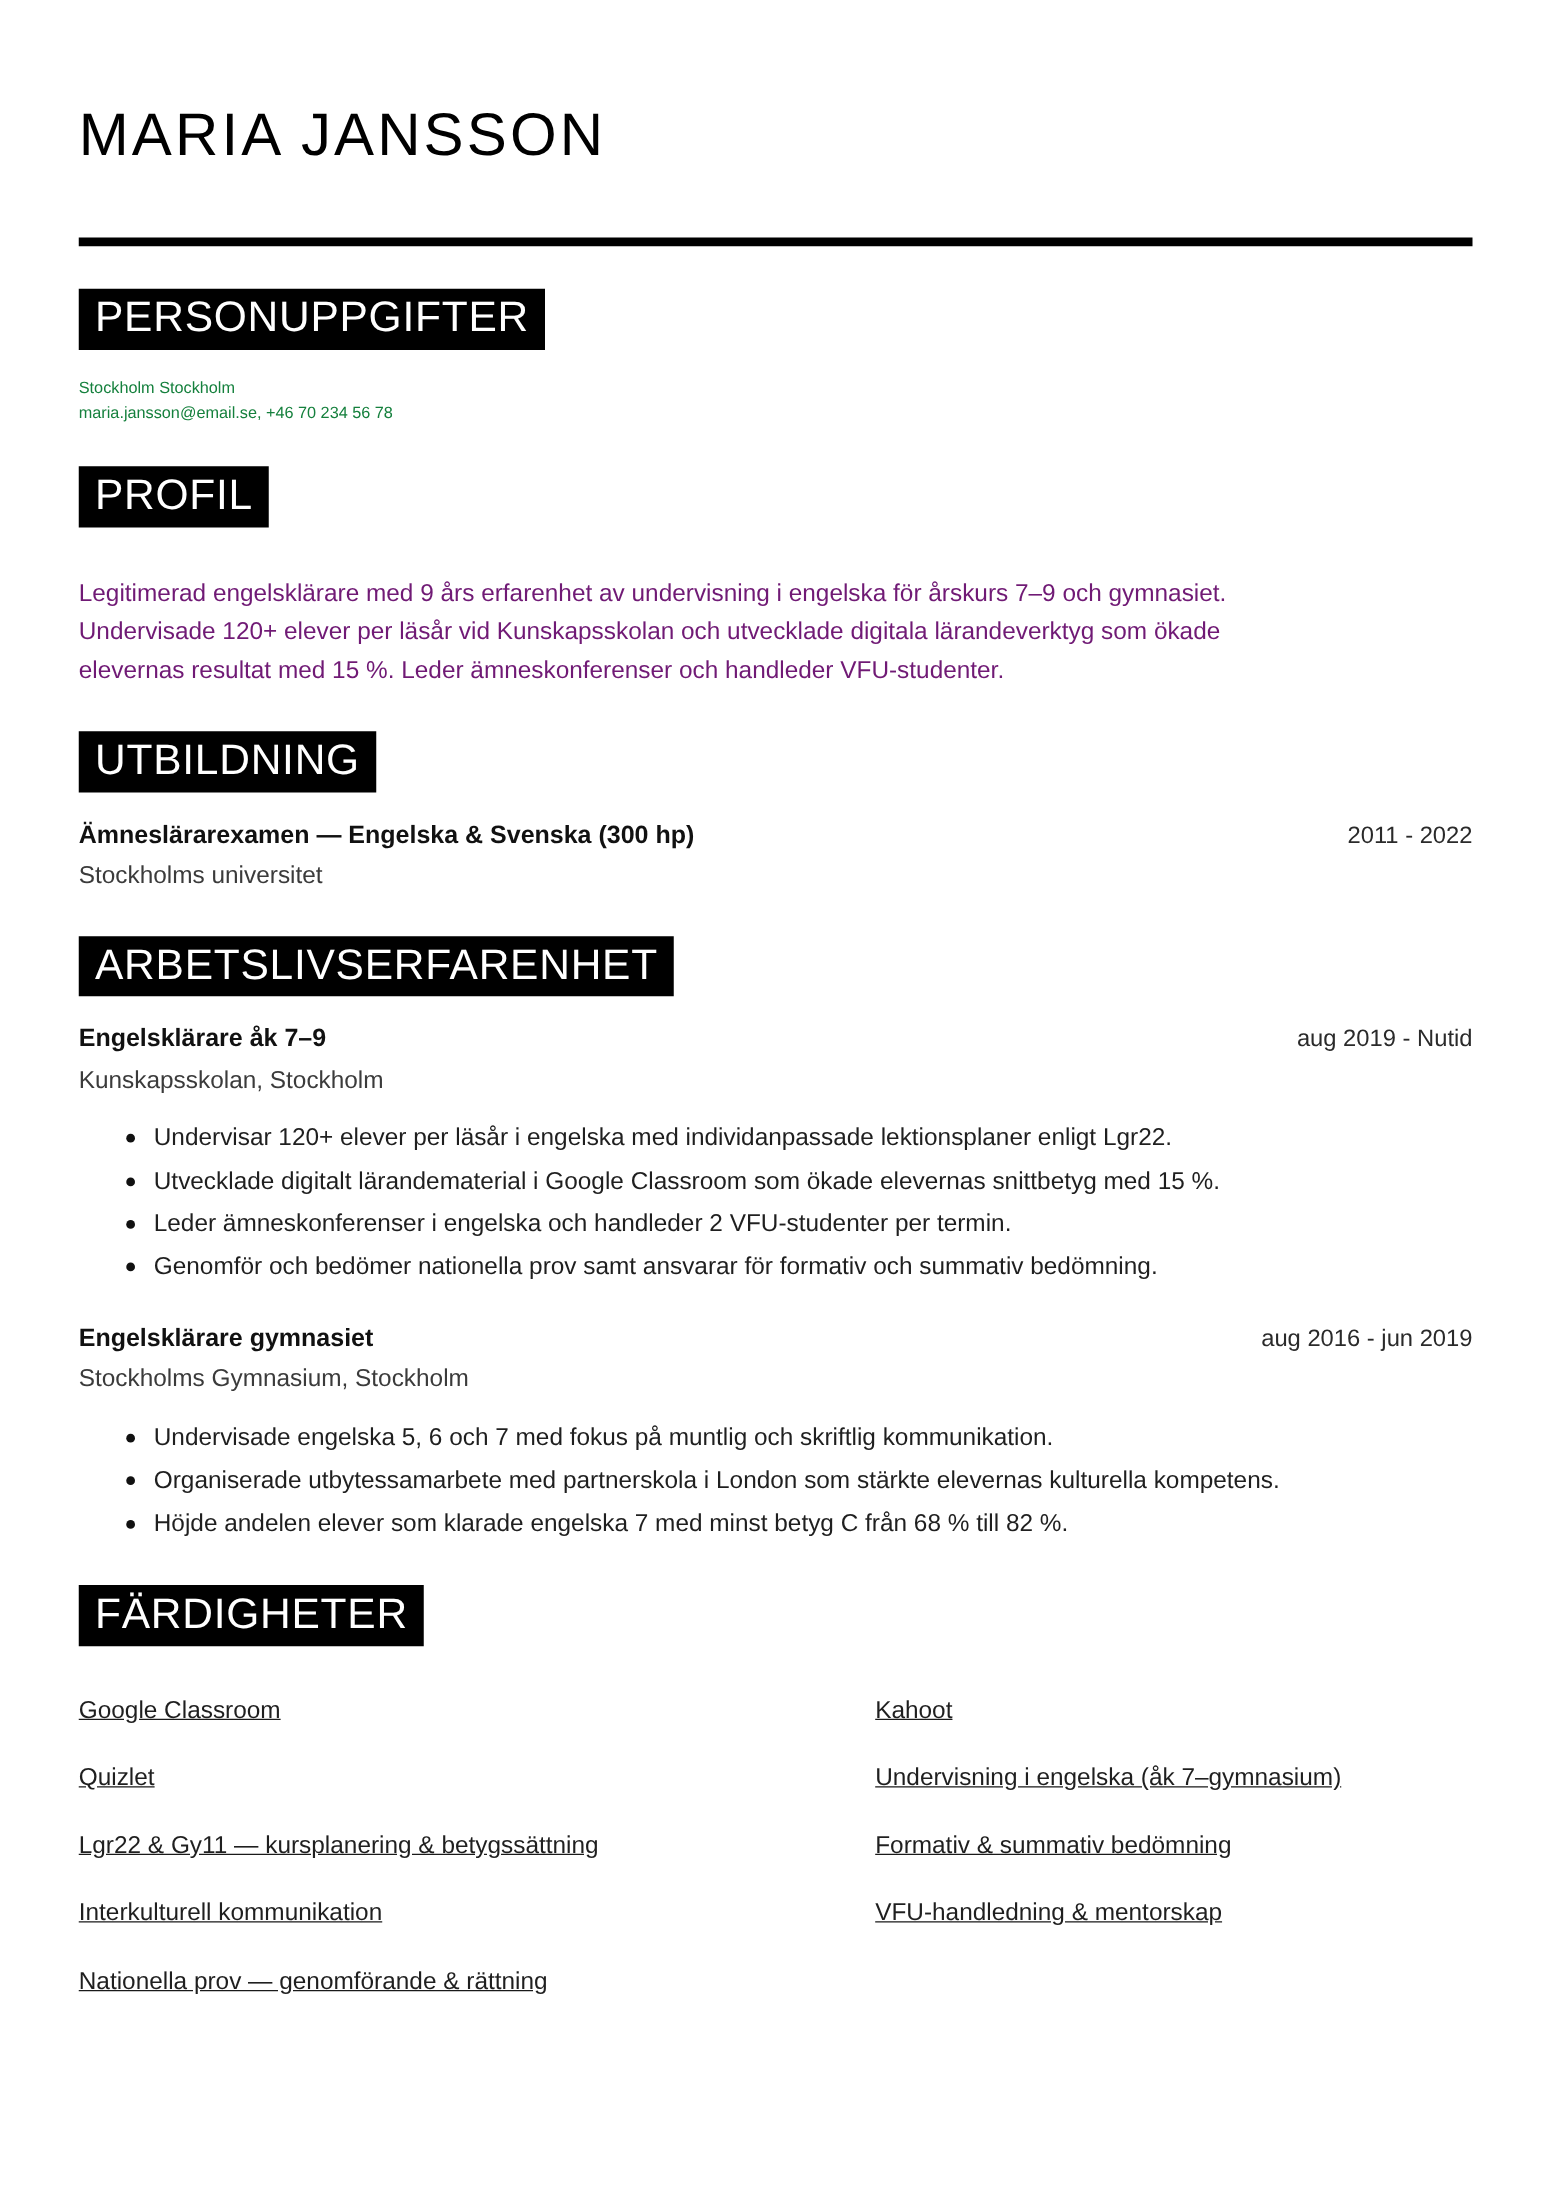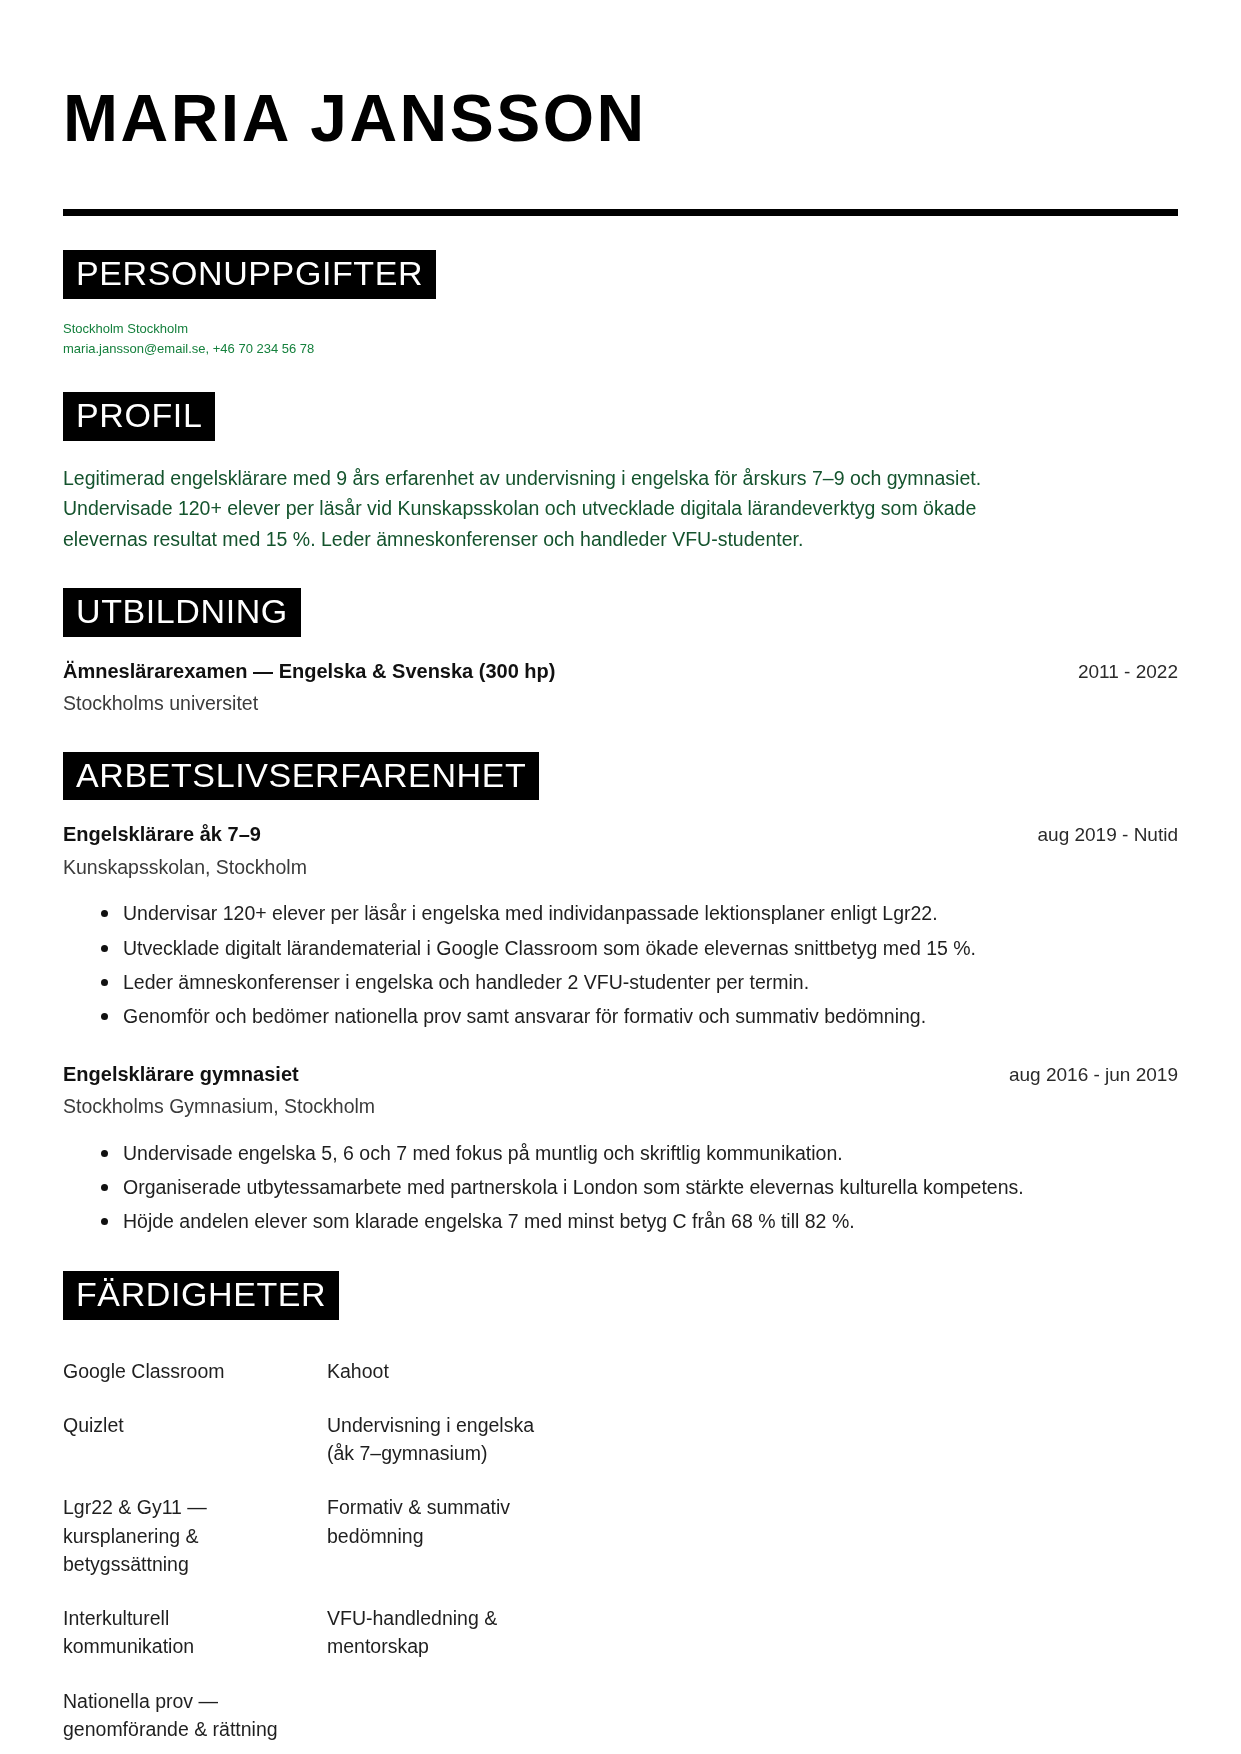--- a/index.html
+++ b/index.html
@@ -18,22 +18,22 @@
     width: 1241px;
     min-height: 1754px;
     margin: 0 auto;
     background: #ffffff;
     box-sizing: border-box;
     padding: 84px 63px 60px 63px;
   }
 
   
   .cv-name {
-    font-size: 66px;
-    font-weight: 700;
+    font-size: 48px;
+    font-weight: 400;
     letter-spacing: 2.5px;
     line-height: 1.05;
     margin: 0 0 0 0;
     color: #000000;
     white-space: nowrap;
   }
   .name-rule {
     height: 7px;
     background: #000000;
     margin-top: 56px;
@@ -57,24 +57,24 @@
   }
   .contact-block {
     margin-top: 20px;
   }
   .contact-line {
     font-size: 13px;
     line-height: 1.5;
     color: #15803d;
   }
   .profile-text {
-    margin-top: 22px;
+    margin-top: 38px;
     font-size: 19.5px;
     line-height: 1.56;
-    color: #14532d;
+    color: #701a75;
     max-width: 1000px;
   }
 
   
   .entry {
     margin-top: 20px;
   }
   .entry-head {
     display: flex;
     justify-content: space-between;
@@ -129,26 +129,27 @@
   }
 
   .job-block + .job-block {
     margin-top: 28px;
   }
 
   
   .skills-grid {
     margin-top: 24px;
     display: grid;
-    grid-template-columns: 1fr 1fr 1fr 1fr;
+    grid-template-columns: 1fr;
     column-gap: 46px;
     row-gap: 0;
     grid-auto-flow: column;
     grid-template-rows: repeat(5, auto);
     max-width: 1010px;
+    text-decoration: underline;
   }
   .skill-item {
     font-size: 19.5px;
     line-height: 1.45;
     color: #1f1f1f;
     padding: 13px 0;
   }
   .skill-item.empty {
     visibility: hidden;
   }

